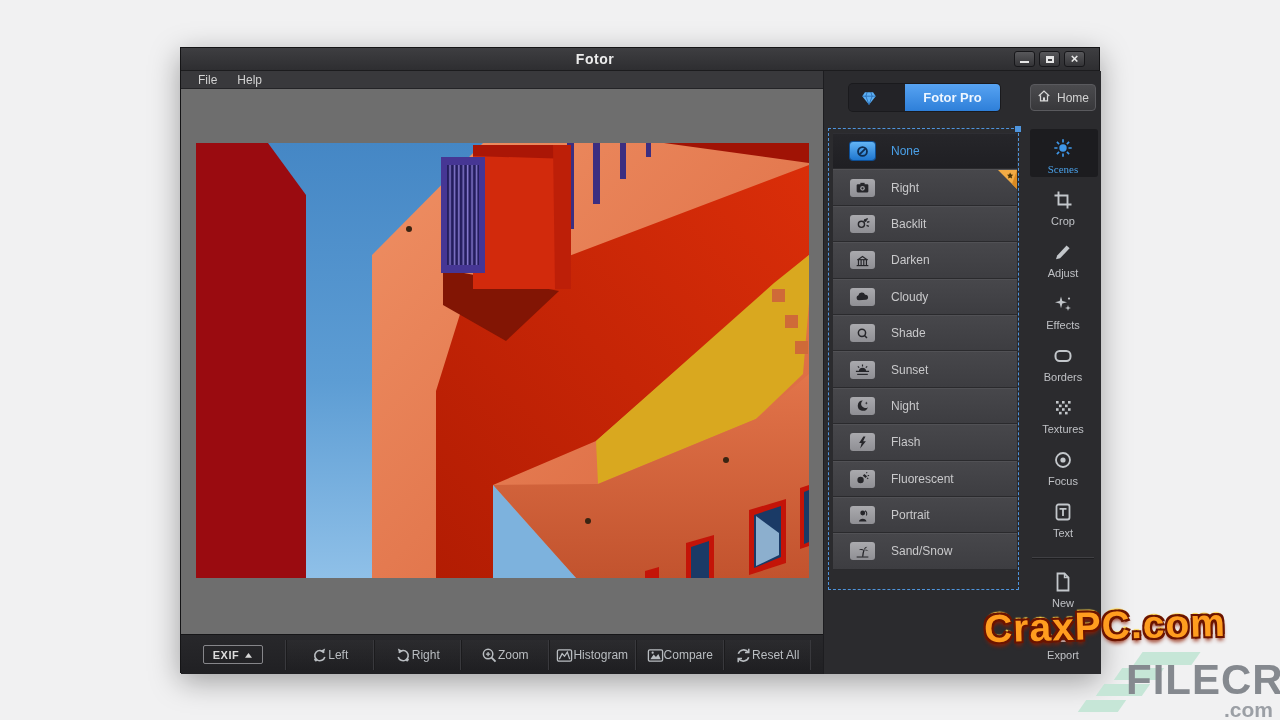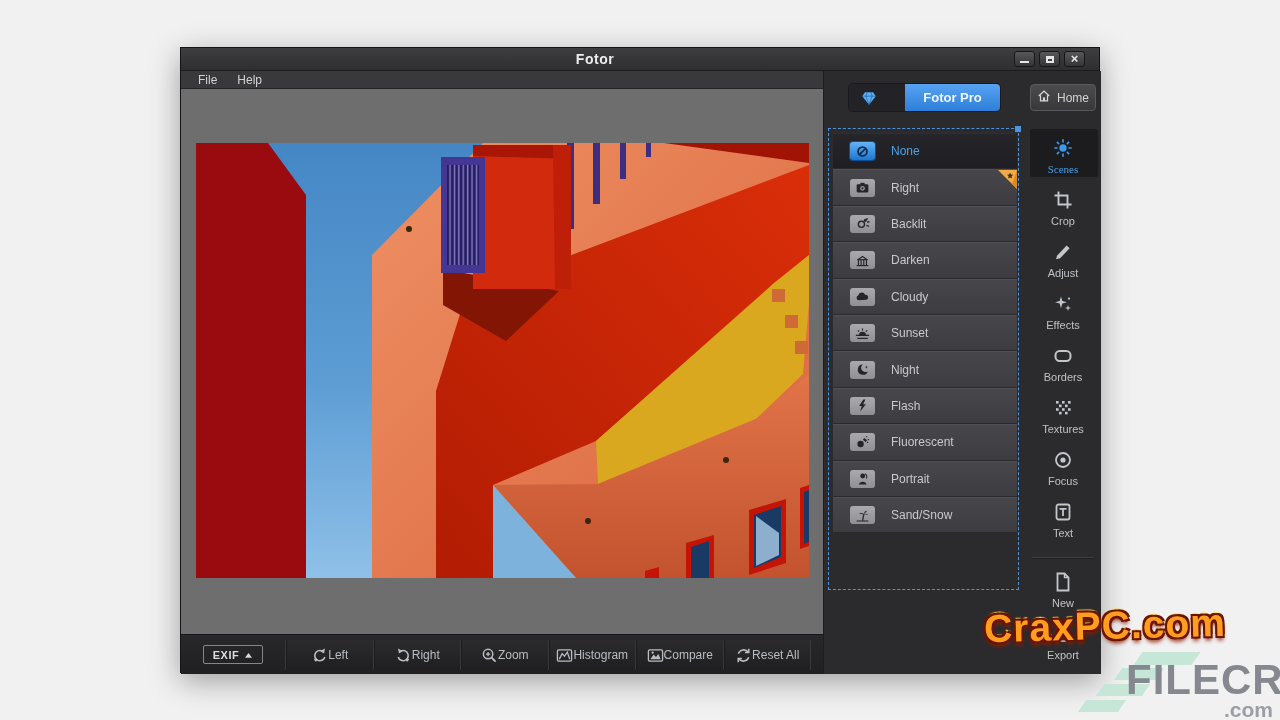--- a/index.html
+++ b/index.html
@@ -312,20 +312,31 @@
           <span class="chip">
             <svg viewBox="0 0 16 12">
               <path d="M4.5,9.6 a2.4,2.4 0 0 1 -.3,-4.7 a3.2,3.2 0 0 1 6.2,-.6 a2.4,2.4 0 0 1 .8,4.8 z" fill="#26262a"></path>
             </svg>
           </span>
           <span class="scene-label">Cloudy</span>
         </div>
         <div class="scene-row">
           <span class="chip">
             <svg viewBox="0 0 16 12">
+              <g fill="none" stroke="#26262a" stroke-width="1.4">
+                <circle cx="7.5" cy="5.4" r="3.4"></circle>
+                <path d="M9.9,7.9 l2.3,2.4"></path>
+              </g>
+            </svg>
+          </span>
+          <span class="scene-label">Shade</span>
+        </div>
+        <div class="scene-row">
+          <span class="chip">
+            <svg viewBox="0 0 16 12">
               <path d="M4.6,7.8 a3.4,3.4 0 0 1 6.8,0 z" fill="#26262a"></path>
               <g stroke="#26262a" stroke-width="1.1">
                 <path d="M1.8,7.8 h12.4 M8,1.4 v1.8 M3.6,3 l1.3,1.3 M12.4,3 l-1.3,1.3"></path>
                 <path d="M3,10.6 h10"></path>
               </g>
             </svg>
           </span>
           <span class="scene-label">Sunset</span>
         </div>
         <div class="scene-row">

